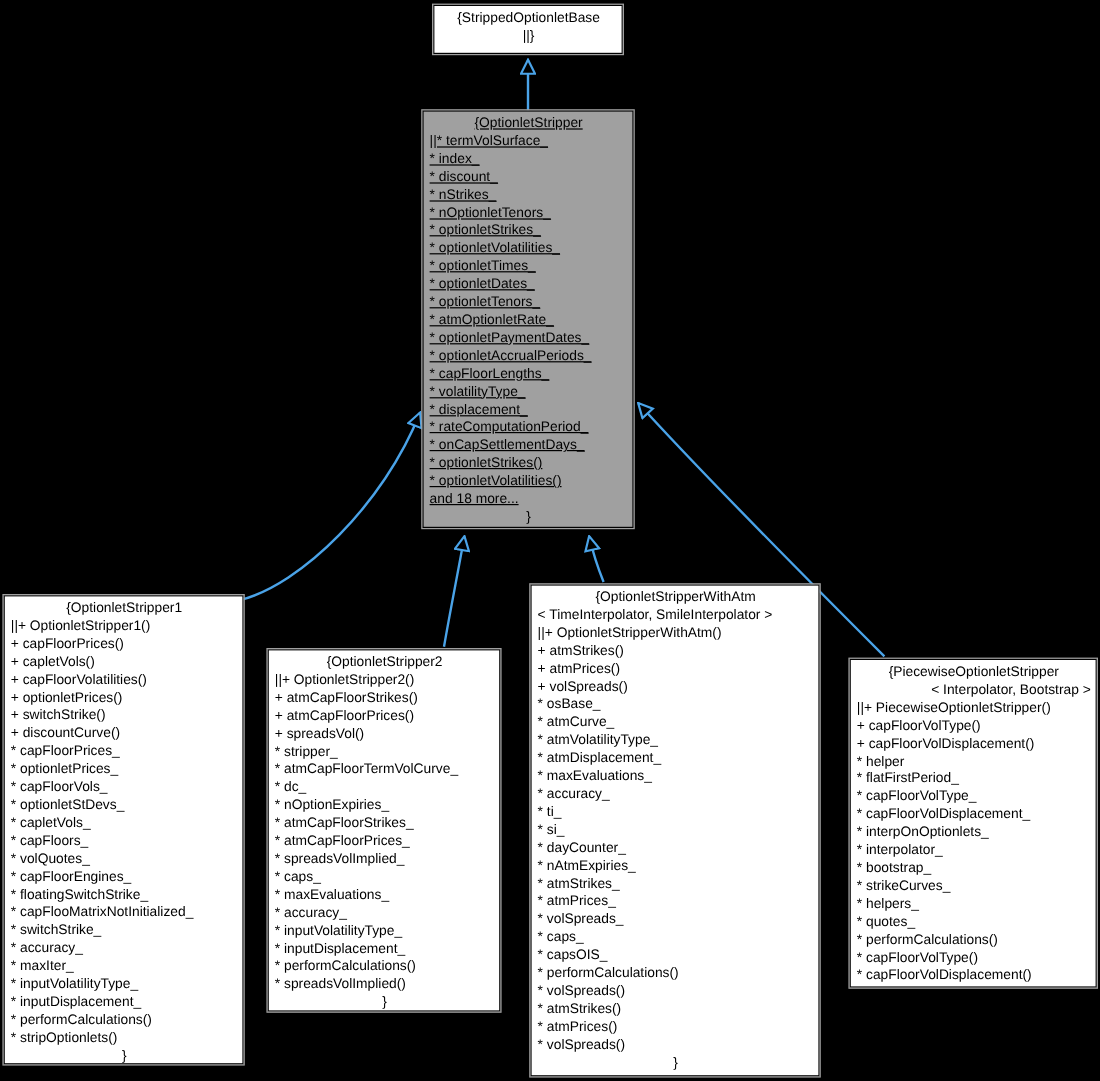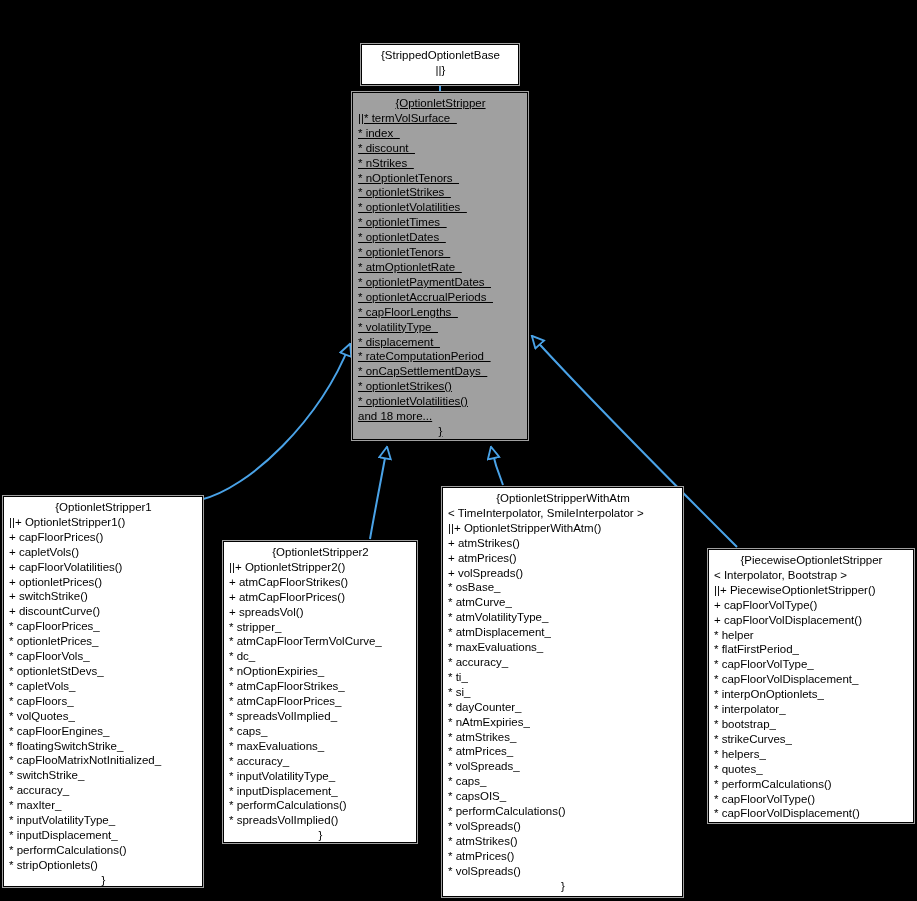--- a/index.html
+++ b/index.html
@@ -52,38 +52,38 @@
   .node .brace-line {
     display: block;
     text-align: center;
   }
   .node .member {
     display: block;
     text-align: left;
   }
   .node .tmpl {
     display: block;
-    text-align: left;
+    text-align: right;
   }
 </style>
 </head>
 <body>
 
 <div id="diagram">
   <svg id="edges" viewBox="0 0 917 901" xmlns="http://www.w3.org/2000/svg">
       <defs>
         <marker id="inherit-head" viewBox="0 0 10 10" refX="9" refY="5" markerWidth="7" markerHeight="7" orient="auto-start-reverse" markerUnits="strokeWidth">
           <path d="M 0.8,0.8 L 9.2,5 L 0.8,9.2 z" fill="#000000" stroke="#4aa3e8" stroke-width="1.3"></path>
         </marker>
       </defs>
       <path d="M 440,92 L 440,50" fill="none" stroke="#4aa3e8" stroke-width="2" marker-end="url(#inherit-head)"></path>
       <path d="M 200,500 C 250,488 320,420 350,344" fill="none" stroke="#4aa3e8" stroke-width="2" marker-end="url(#inherit-head)"></path>
       <path d="M 370,539 C 375,510 382,475 387,447" fill="none" stroke="#4aa3e8" stroke-width="2" marker-end="url(#inherit-head)"></path>
       <path d="M 503,485 C 499,475 494,460 491,447" fill="none" stroke="#4aa3e8" stroke-width="2" marker-end="url(#inherit-head)"></path>
       <path d="M 737,547 C 690,500 590,400 532,336" fill="none" stroke="#4aa3e8" stroke-width="2" marker-end="url(#inherit-head)"></path>
     </svg>
-<div class="node" style="left: 361px; top: 4px; width: 158px; height: 41px; background: rgb(255, 255, 255); border-color: rgb(0, 0, 0); color: rgb(0, 0, 0); margin-top: 40px;"><span class="title">{StrippedOptionletBase</span><span class="brace-line">||}</span></div>
+<div class="node" style="left: 361px; top: 4px; width: 158px; height: 41px; background: rgb(255, 255, 255); border-color: rgb(0, 0, 0); color: rgb(0, 0, 0);"><span class="title">{StrippedOptionletBase</span><span class="brace-line">||}</span></div>
     <div class="node shaded" style="left: 352px; top: 92px; width: 176px; height: 348px; background: rgb(160, 160, 160); border-color: rgb(0, 0, 0); color: rgb(0, 0, 0);"><span class="title">{OptionletStripper</span><span class="member">||* termVolSurface_</span><span class="member">* index_</span><span class="member">* discount_</span><span class="member">* nStrikes_</span><span class="member">* nOptionletTenors_</span><span class="member">* optionletStrikes_</span><span class="member">* optionletVolatilities_</span><span class="member">* optionletTimes_</span><span class="member">* optionletDates_</span><span class="member">* optionletTenors_</span><span class="member">* atmOptionletRate_</span><span class="member">* optionletPaymentDates_</span><span class="member">* optionletAccrualPeriods_</span><span class="member">* capFloorLengths_</span><span class="member">* volatilityType_</span><span class="member">* displacement_</span><span class="member">* rateComputationPeriod_</span><span class="member">* onCapSettlementDays_</span><span class="member">* optionletStrikes()</span><span class="member">* optionletVolatilities()</span><span class="member">and 18 more...</span><span class="brace-line">}</span></div>
     <div class="node" style="left: 3px; top: 496px; width: 200px; height: 391px; background: rgb(255, 255, 255); border-color: rgb(0, 0, 0); color: rgb(0, 0, 0);"><span class="title">{OptionletStripper1</span><span class="member">||+ OptionletStripper1()</span><span class="member">+ capFloorPrices()</span><span class="member">+ capletVols()</span><span class="member">+ capFloorVolatilities()</span><span class="member">+ optionletPrices()</span><span class="member">+ switchStrike()</span><span class="member">+ discountCurve()</span><span class="member">* capFloorPrices_</span><span class="member">* optionletPrices_</span><span class="member">* capFloorVols_</span><span class="member">* optionletStDevs_</span><span class="member">* capletVols_</span><span class="member">* capFloors_</span><span class="member">* volQuotes_</span><span class="member">* capFloorEngines_</span><span class="member">* floatingSwitchStrike_</span><span class="member">* capFlooMatrixNotInitialized_</span><span class="member">* switchStrike_</span><span class="member">* accuracy_</span><span class="member">* maxIter_</span><span class="member">* inputVolatilityType_</span><span class="member">* inputDisplacement_</span><span class="member">* performCalculations()</span><span class="member">* stripOptionlets()</span><span class="brace-line">}</span></div>
     <div class="node" style="left: 223px; top: 541px; width: 194px; height: 302px; background: rgb(255, 255, 255); border-color: rgb(0, 0, 0); color: rgb(0, 0, 0);"><span class="title">{OptionletStripper2</span><span class="member">||+ OptionletStripper2()</span><span class="member">+ atmCapFloorStrikes()</span><span class="member">+ atmCapFloorPrices()</span><span class="member">+ spreadsVol()</span><span class="member">* stripper_</span><span class="member">* atmCapFloorTermVolCurve_</span><span class="member">* dc_</span><span class="member">* nOptionExpiries_</span><span class="member">* atmCapFloorStrikes_</span><span class="member">* atmCapFloorPrices_</span><span class="member">* spreadsVolImplied_</span><span class="member">* caps_</span><span class="member">* maxEvaluations_</span><span class="member">* accuracy_</span><span class="member">* inputVolatilityType_</span><span class="member">* inputDisplacement_</span><span class="member">* performCalculations()</span><span class="member">* spreadsVolImplied()</span><span class="brace-line">}</span></div>
     <div class="node" style="left: 442px; top: 487px; width: 241px; height: 410px; background: rgb(255, 255, 255); border-color: rgb(0, 0, 0); color: rgb(0, 0, 0);"><span class="title">{OptionletStripperWithAtm</span><span class="tmpl" style="text-align: left;">&lt; TimeInterpolator, SmileInterpolator &gt;</span><span class="member">||+ OptionletStripperWithAtm()</span><span class="member">+ atmStrikes()</span><span class="member">+ atmPrices()</span><span class="member">+ volSpreads()</span><span class="member">* osBase_</span><span class="member">* atmCurve_</span><span class="member">* atmVolatilityType_</span><span class="member">* atmDisplacement_</span><span class="member">* maxEvaluations_</span><span class="member">* accuracy_</span><span class="member">* ti_</span><span class="member">* si_</span><span class="member">* dayCounter_</span><span class="member">* nAtmExpiries_</span><span class="member">* atmStrikes_</span><span class="member">* atmPrices_</span><span class="member">* volSpreads_</span><span class="member">* caps_</span><span class="member">* capsOIS_</span><span class="member">* performCalculations()</span><span class="member">* volSpreads()</span><span class="member">* atmStrikes()</span><span class="member">* atmPrices()</span><span class="member">* volSpreads()</span><span class="brace-line">}</span></div>
     <div class="node" style="left: 708px; top: 549px; width: 206px; height: 274px; background: rgb(255, 255, 255); border-color: rgb(0, 0, 0); color: rgb(0, 0, 0);"><span class="title">{PiecewiseOptionletStripper</span><span class="tmpl">&lt; Interpolator, Bootstrap &gt;</span><span class="member">||+ PiecewiseOptionletStripper()</span><span class="member">+ capFloorVolType()</span><span class="member">+ capFloorVolDisplacement()</span><span class="member">* helper</span><span class="member">* flatFirstPeriod_</span><span class="member">* capFloorVolType_</span><span class="member">* capFloorVolDisplacement_</span><span class="member">* interpOnOptionlets_</span><span class="member">* interpolator_</span><span class="member">* bootstrap_</span><span class="member">* strikeCurves_</span><span class="member">* helpers_</span><span class="member">* quotes_</span><span class="member">* performCalculations()</span><span class="member">* capFloorVolType()</span><span class="member">* capFloorVolDisplacement()</span><span class="brace-line">}</span></div>
   </div>
 
 </body></html>

